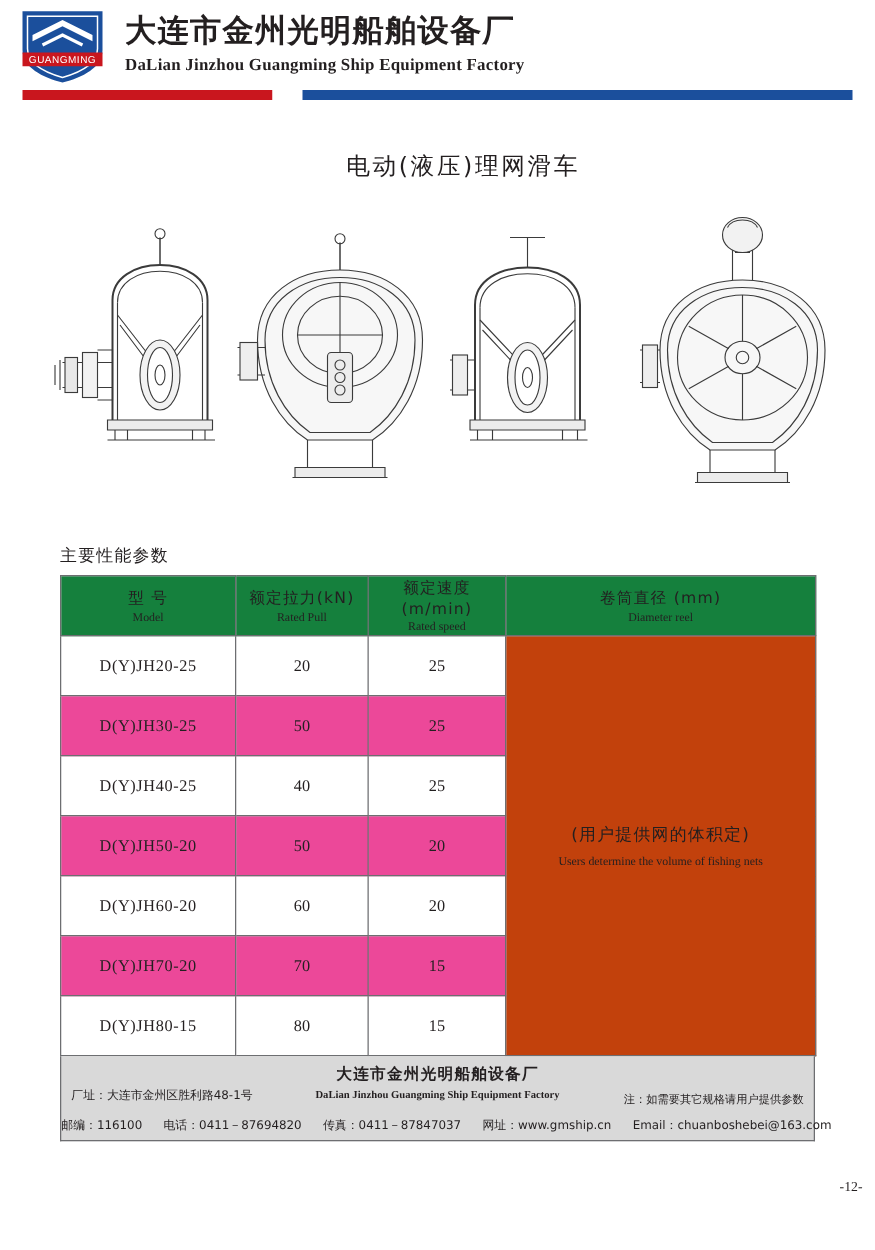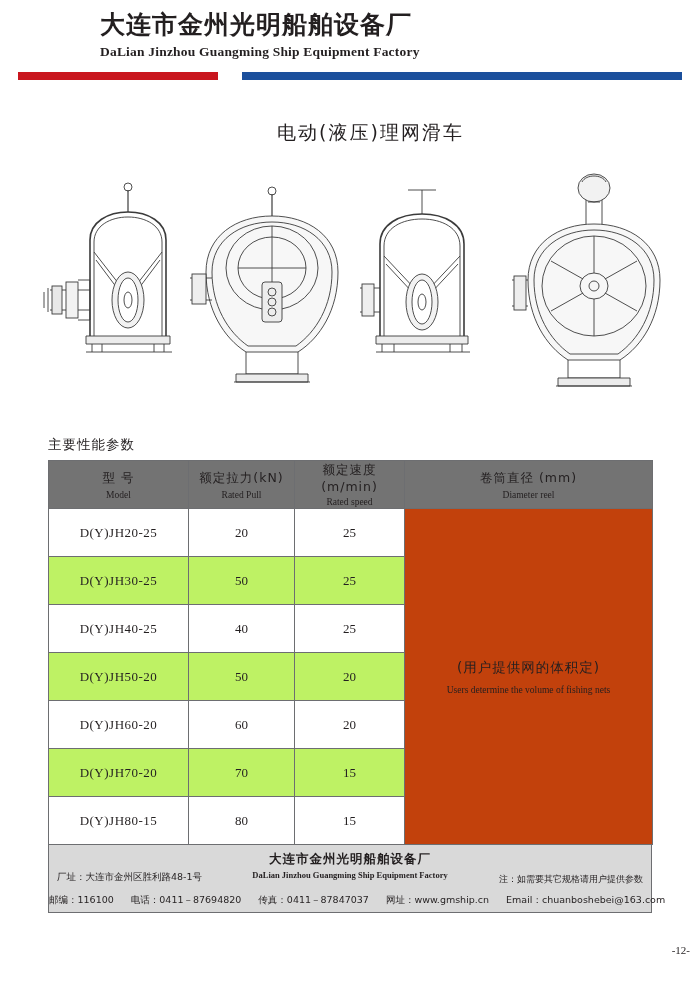--- a/index.html
+++ b/index.html
@@ -93,35 +93,35 @@
     border-collapse: collapse;
     table-layout: fixed;
   }
   table.spec td, table.spec th {
     border: 1px solid #6d6e71;
     text-align: center;
     vertical-align: middle;
     color: #231f20;
     font-weight: normal;
   }
-  .hdr td { background: #737373; height: 40px; }
+  .hdr td { background: #15803d; height: 40px; }
   .hdr .cn {
     font-family: "DejaVu Sans", "Liberation Sans", sans-serif;
     font-size: 12.5px;
     letter-spacing: 1px;
     display: block;
   }
   .hdr .en {
     font-family: "Liberation Serif", serif;
     font-size: 9.5px;
     display: block;
     margin-top: 3px;
   }
   .row td { height: 48px; }
-  .row.alt td { background: #bef264; }
+  .row.alt td { background: #ec4899; }
   .model-cell {
     font-family: "Liberation Serif", serif;
     font-size: 13px;
     letter-spacing: 0.5px;
   }
   .num-cell {
     font-family: "Liberation Serif", serif;
     font-size: 13px;
   }
   .reel-cell {
@@ -201,20 +201,30 @@
     color: #231f20;
     margin-left: 28px;
   }
 </style>
 </head>
 <body>
 
 <div class="page">
 
   <div class="header">
+    <div class="logo">
+      <svg width="72" height="62" viewBox="0 0 72 62">
+        <path d="M4 3 H68 V34 C68 48 52 56 36 60 C20 56 4 48 4 34 Z" fill="#1b4f9c"></path>
+        <path d="M8 7 H64 V33 C64 45 50 52 36 56 C22 52 8 45 8 33 Z" fill="#1b4f9c" stroke="#ffffff" stroke-width="1.2"></path>
+        <path d="M12 22 L36 10 L60 22 L60 27 L36 15 L12 27 Z" fill="#ffffff"></path>
+        <path d="M20 30 L36 22 L52 30" fill="none" stroke="#ffffff" stroke-width="2.5"></path>
+        <rect x="4" y="36" width="64" height="11" fill="#c9161e"></rect>
+        <text x="36" y="44.5" font-family="Liberation Sans, sans-serif" font-size="8" fill="#ffffff" text-anchor="middle" letter-spacing="0.4">GUANGMING</text>
+      </svg>
+    </div>
     <div class="header-text">
       <div class="cn-title">大连市金州光明船舶设备厂</div>
       <div class="en-title">DaLian Jinzhou Guangming Ship Equipment Factory</div>
     </div>
     <div class="header-bars">
       <div class="bar-red"></div>
       <div class="bar-gap"></div>
       <div class="bar-blue"></div>
     </div>
   </div>

